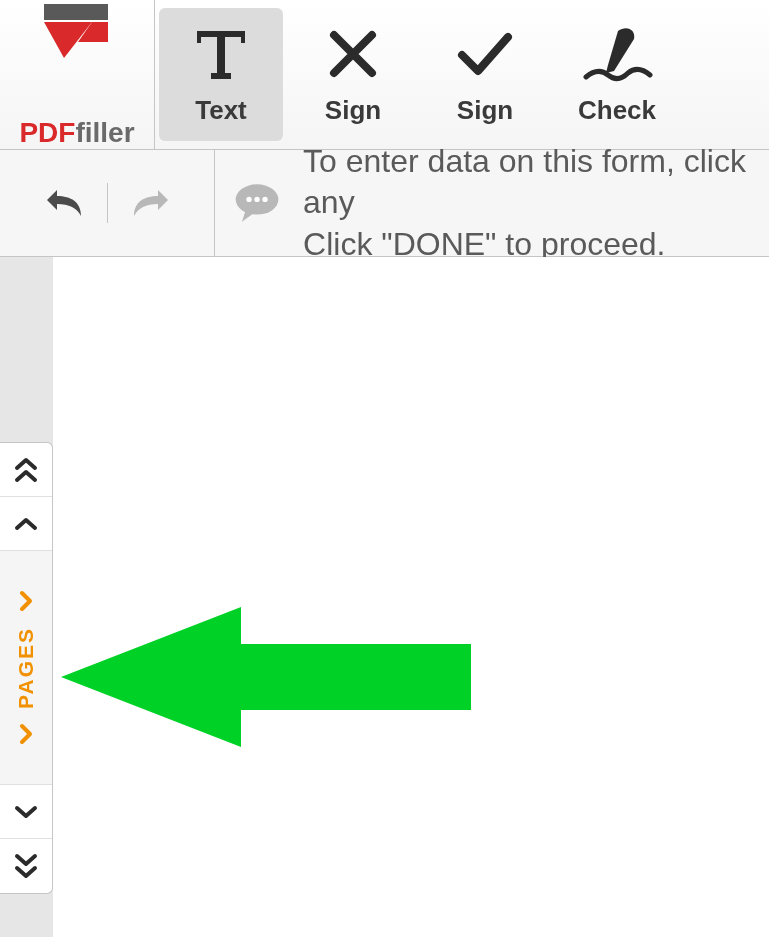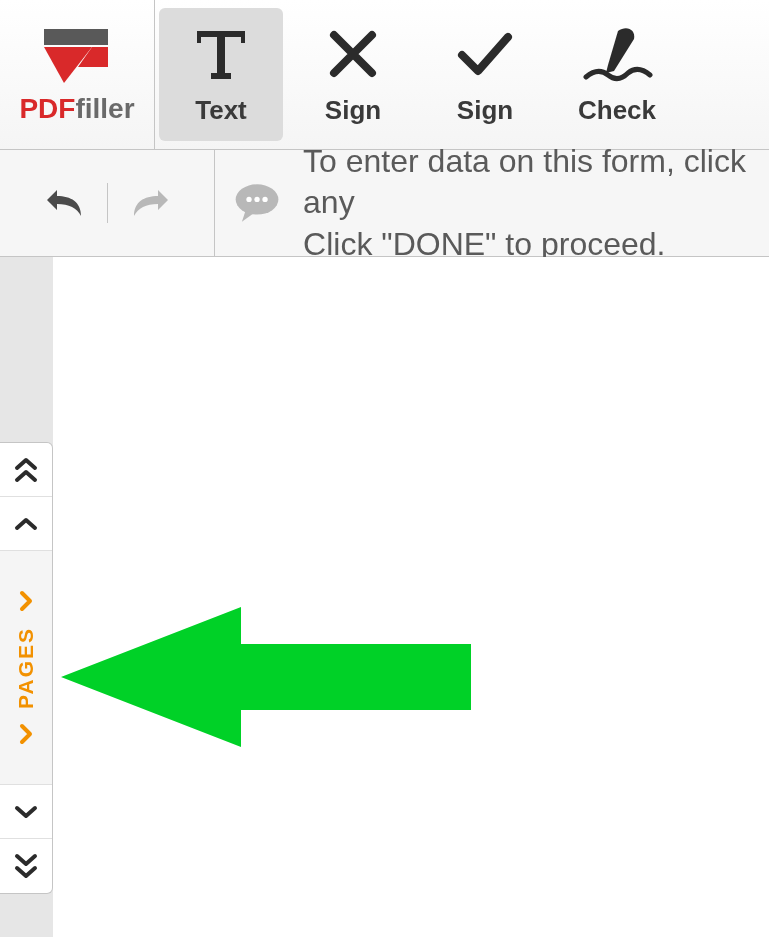--- a/index.html
+++ b/index.html
@@ -22,21 +22,21 @@
     height: 150px;
     border-bottom: 1px solid #c5c5c5;
     background: linear-gradient(to bottom, #ffffff, #f5f5f5);
   }
 
   .logo-section {
     width: 155px;
     display: flex;
     flex-direction: column;
     align-items: center;
-    justify-content: center;
+    justify-content: space-between;
     border-right: 1px solid #c5c5c5;
   }
 
   .logo-text {
     font-size: 28px;
     font-weight: bold;
     margin-top: 6px;
   }
   .logo-text .pdf {
     color: #d9292a;

